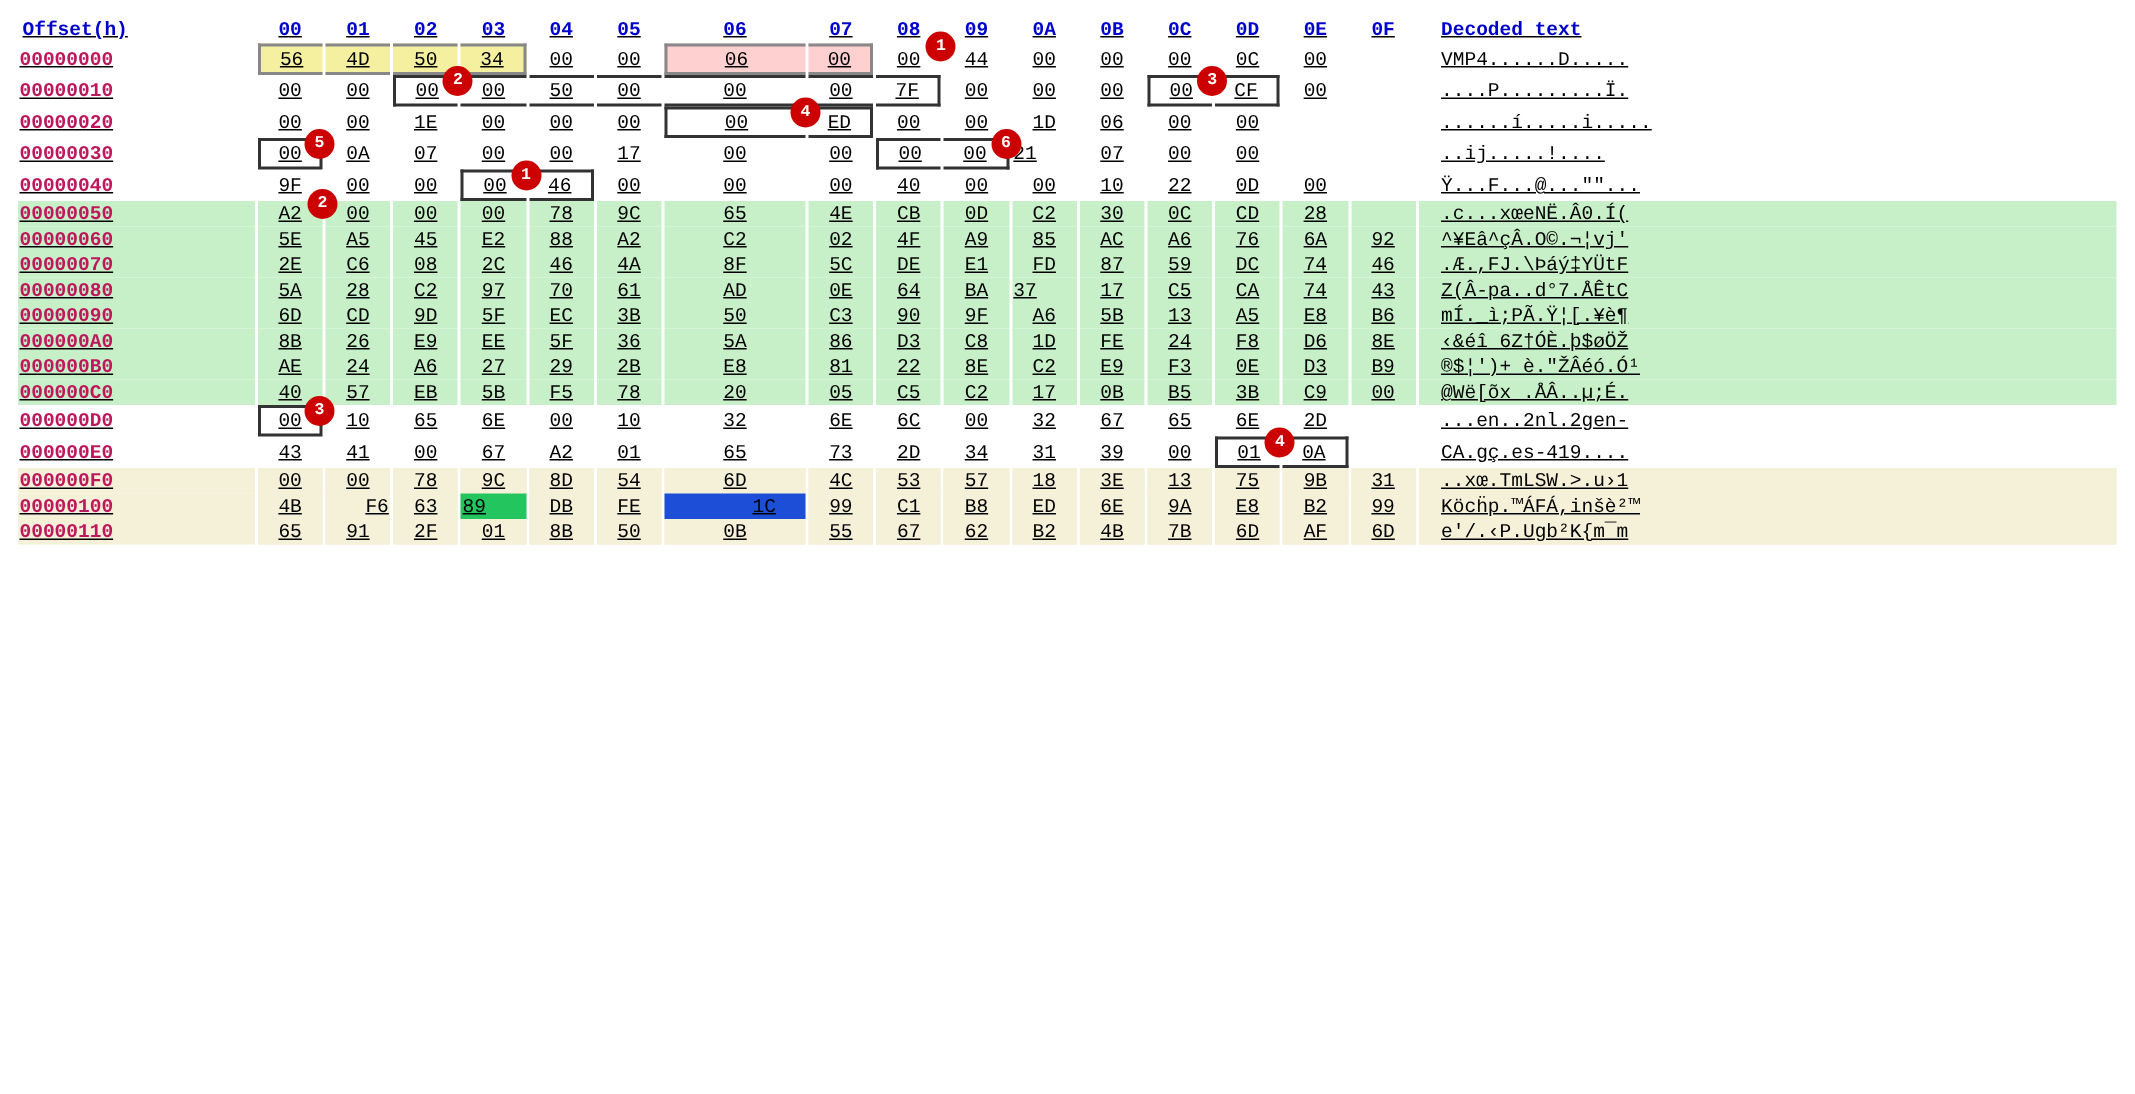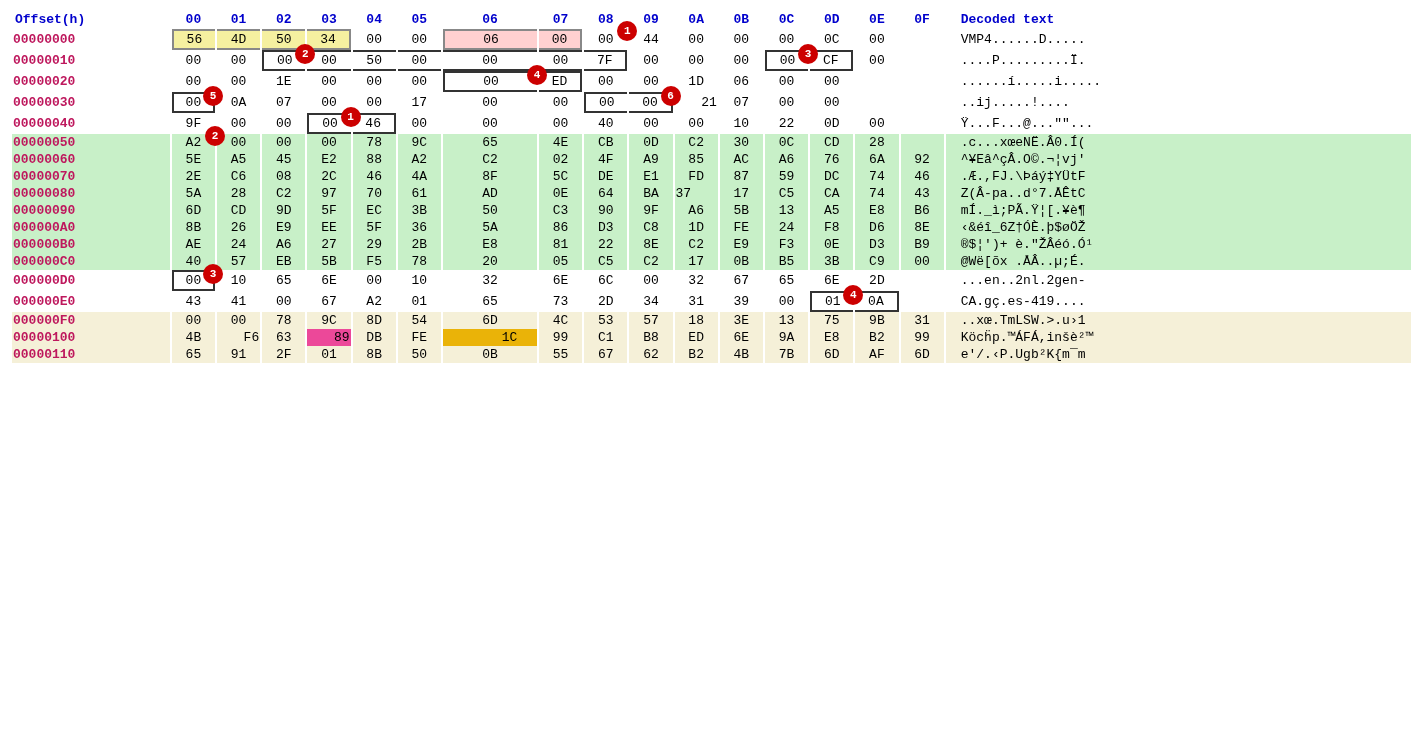--- a/index.html
+++ b/index.html
@@ -22,20 +22,21 @@
     table {
       border-collapse: separate;
       border-spacing: 0;
     }
 
     
     table.htable {
       border-collapse: separate;
       border-spacing: 2px 0;
       width: 100%;
+      text-decoration: underline;
     }
     table.htable td {
       padding: 1px 1px;
       font-size: 13px;
       vertical-align: middle;
       text-align: center;
       white-space: nowrap;
     }
     table.htable td.off {
       color: #be185d;
@@ -181,21 +182,21 @@
             <td style="position: relative; min-width: 26px; text-align: center; border: 2px solid rgb(51, 51, 51);">00<div class="bdg" style="top: -8px; right: -10px;">5</div></td>
             <td style="position: relative; min-width: 26px; text-align: center;">0A</td>
             <td style="position: relative; min-width: 26px; text-align: center;">07</td>
             <td style="position: relative; min-width: 26px; text-align: center;">00</td>
             <td style="position: relative; min-width: 26px; text-align: center;">00</td>
             <td style="position: relative; min-width: 26px; text-align: center;">17</td>
             <td style="position: relative; min-width: 26px; text-align: center;">00</td>
             <td style="position: relative; min-width: 26px; text-align: center;">00</td>
             <td style="position: relative; min-width: 26px; text-align: center; border-top: 2px solid rgb(51, 51, 51); border-bottom: 2px solid rgb(51, 51, 51); border-left: 2px solid rgb(51, 51, 51);">00</td>
             <td style="position: relative; min-width: 26px; text-align: center; border-top: 2px solid rgb(51, 51, 51); border-bottom: 2px solid rgb(51, 51, 51); border-right: 2px solid rgb(51, 51, 51);">00<div class="bdg" style="top: -8px; right: -10px;">6</div></td>
-            <td style="position: relative; min-width: 26px; text-align: right;">21</td>
+            <td style="position: relative; min-width: 26px; text-align: left;">21</td>
             <td style="position: relative; min-width: 26px; text-align: center;">07</td>
             <td style="position: relative; min-width: 26px; text-align: center;">00</td>
             <td style="position: relative; min-width: 26px; text-align: center;">00</td>
             <td style="position: relative; min-width: 26px; text-align: center;"></td>
             <td style="position: relative; min-width: 26px; text-align: center;"></td>
             <td class="dec">..ij.....!....</td>
           </tr>
           <tr>
             <td class="off">00000040</td>
             <td style="position: relative; min-width: 26px; text-align: center;">9F</td>
@@ -434,24 +435,24 @@
             <td style="position: relative; min-width: 26px; text-align: center; background-color: rgb(245, 240, 216);">75</td>
             <td style="position: relative; min-width: 26px; text-align: center; background-color: rgb(245, 240, 216);">9B</td>
             <td style="position: relative; min-width: 26px; text-align: center; background-color: rgb(245, 240, 216);">31</td>
             <td class="dec" style="background-color: rgb(245, 240, 216);">..xœ.TmLSW.&gt;.u›1</td>
           </tr>
           <tr style="background-color: rgb(245, 240, 216);">
             <td class="off">00000100</td>
             <td style="position: relative; min-width: 26px; text-align: center; background-color: rgb(245, 240, 216);">4B</td>
             <td style="position: relative; min-width: 26px; text-align: right; background-color: rgb(245, 240, 216);">F6</td>
             <td style="position: relative; min-width: 26px; text-align: center; background-color: rgb(245, 240, 216);">63</td>
-            <td style="position: relative; min-width: 26px; text-align: right; background-color: #ec4899;">89</td>
+            <td style="position: relative; min-width: 26px; text-align: left; background-color: #22c55e;">89</td>
             <td style="position: relative; min-width: 26px; text-align: center; background-color: rgb(245, 240, 216);">DB</td>
             <td style="position: relative; min-width: 26px; text-align: center; background-color: rgb(245, 240, 216);">FE</td>
-            <td style="position: relative; min-width: 26px; text-align: center; background-color: #eab308; padding-left: 40px;">1C</td>
+            <td style="position: relative; min-width: 26px; text-align: center; background-color: #1d4ed8; padding-left: 40px;">1C</td>
             <td style="position: relative; min-width: 26px; text-align: center; background-color: rgb(245, 240, 216);">99</td>
             <td style="position: relative; min-width: 26px; text-align: center; background-color: rgb(245, 240, 216);">C1</td>
             <td style="position: relative; min-width: 26px; text-align: center; background-color: rgb(245, 240, 216);">B8</td>
             <td style="position: relative; min-width: 26px; text-align: center; background-color: rgb(245, 240, 216);">ED</td>
             <td style="position: relative; min-width: 26px; text-align: center; background-color: rgb(245, 240, 216);">6E</td>
             <td style="position: relative; min-width: 26px; text-align: center; background-color: rgb(245, 240, 216);">9A</td>
             <td style="position: relative; min-width: 26px; text-align: center; background-color: rgb(245, 240, 216);">E8</td>
             <td style="position: relative; min-width: 26px; text-align: center; background-color: rgb(245, 240, 216);">B2</td>
             <td style="position: relative; min-width: 26px; text-align: center; background-color: rgb(245, 240, 216);">99</td>
             <td class="dec" style="background-color: rgb(245, 240, 216);">Köcḧp.™ÁFÁ,inšè²™</td>

